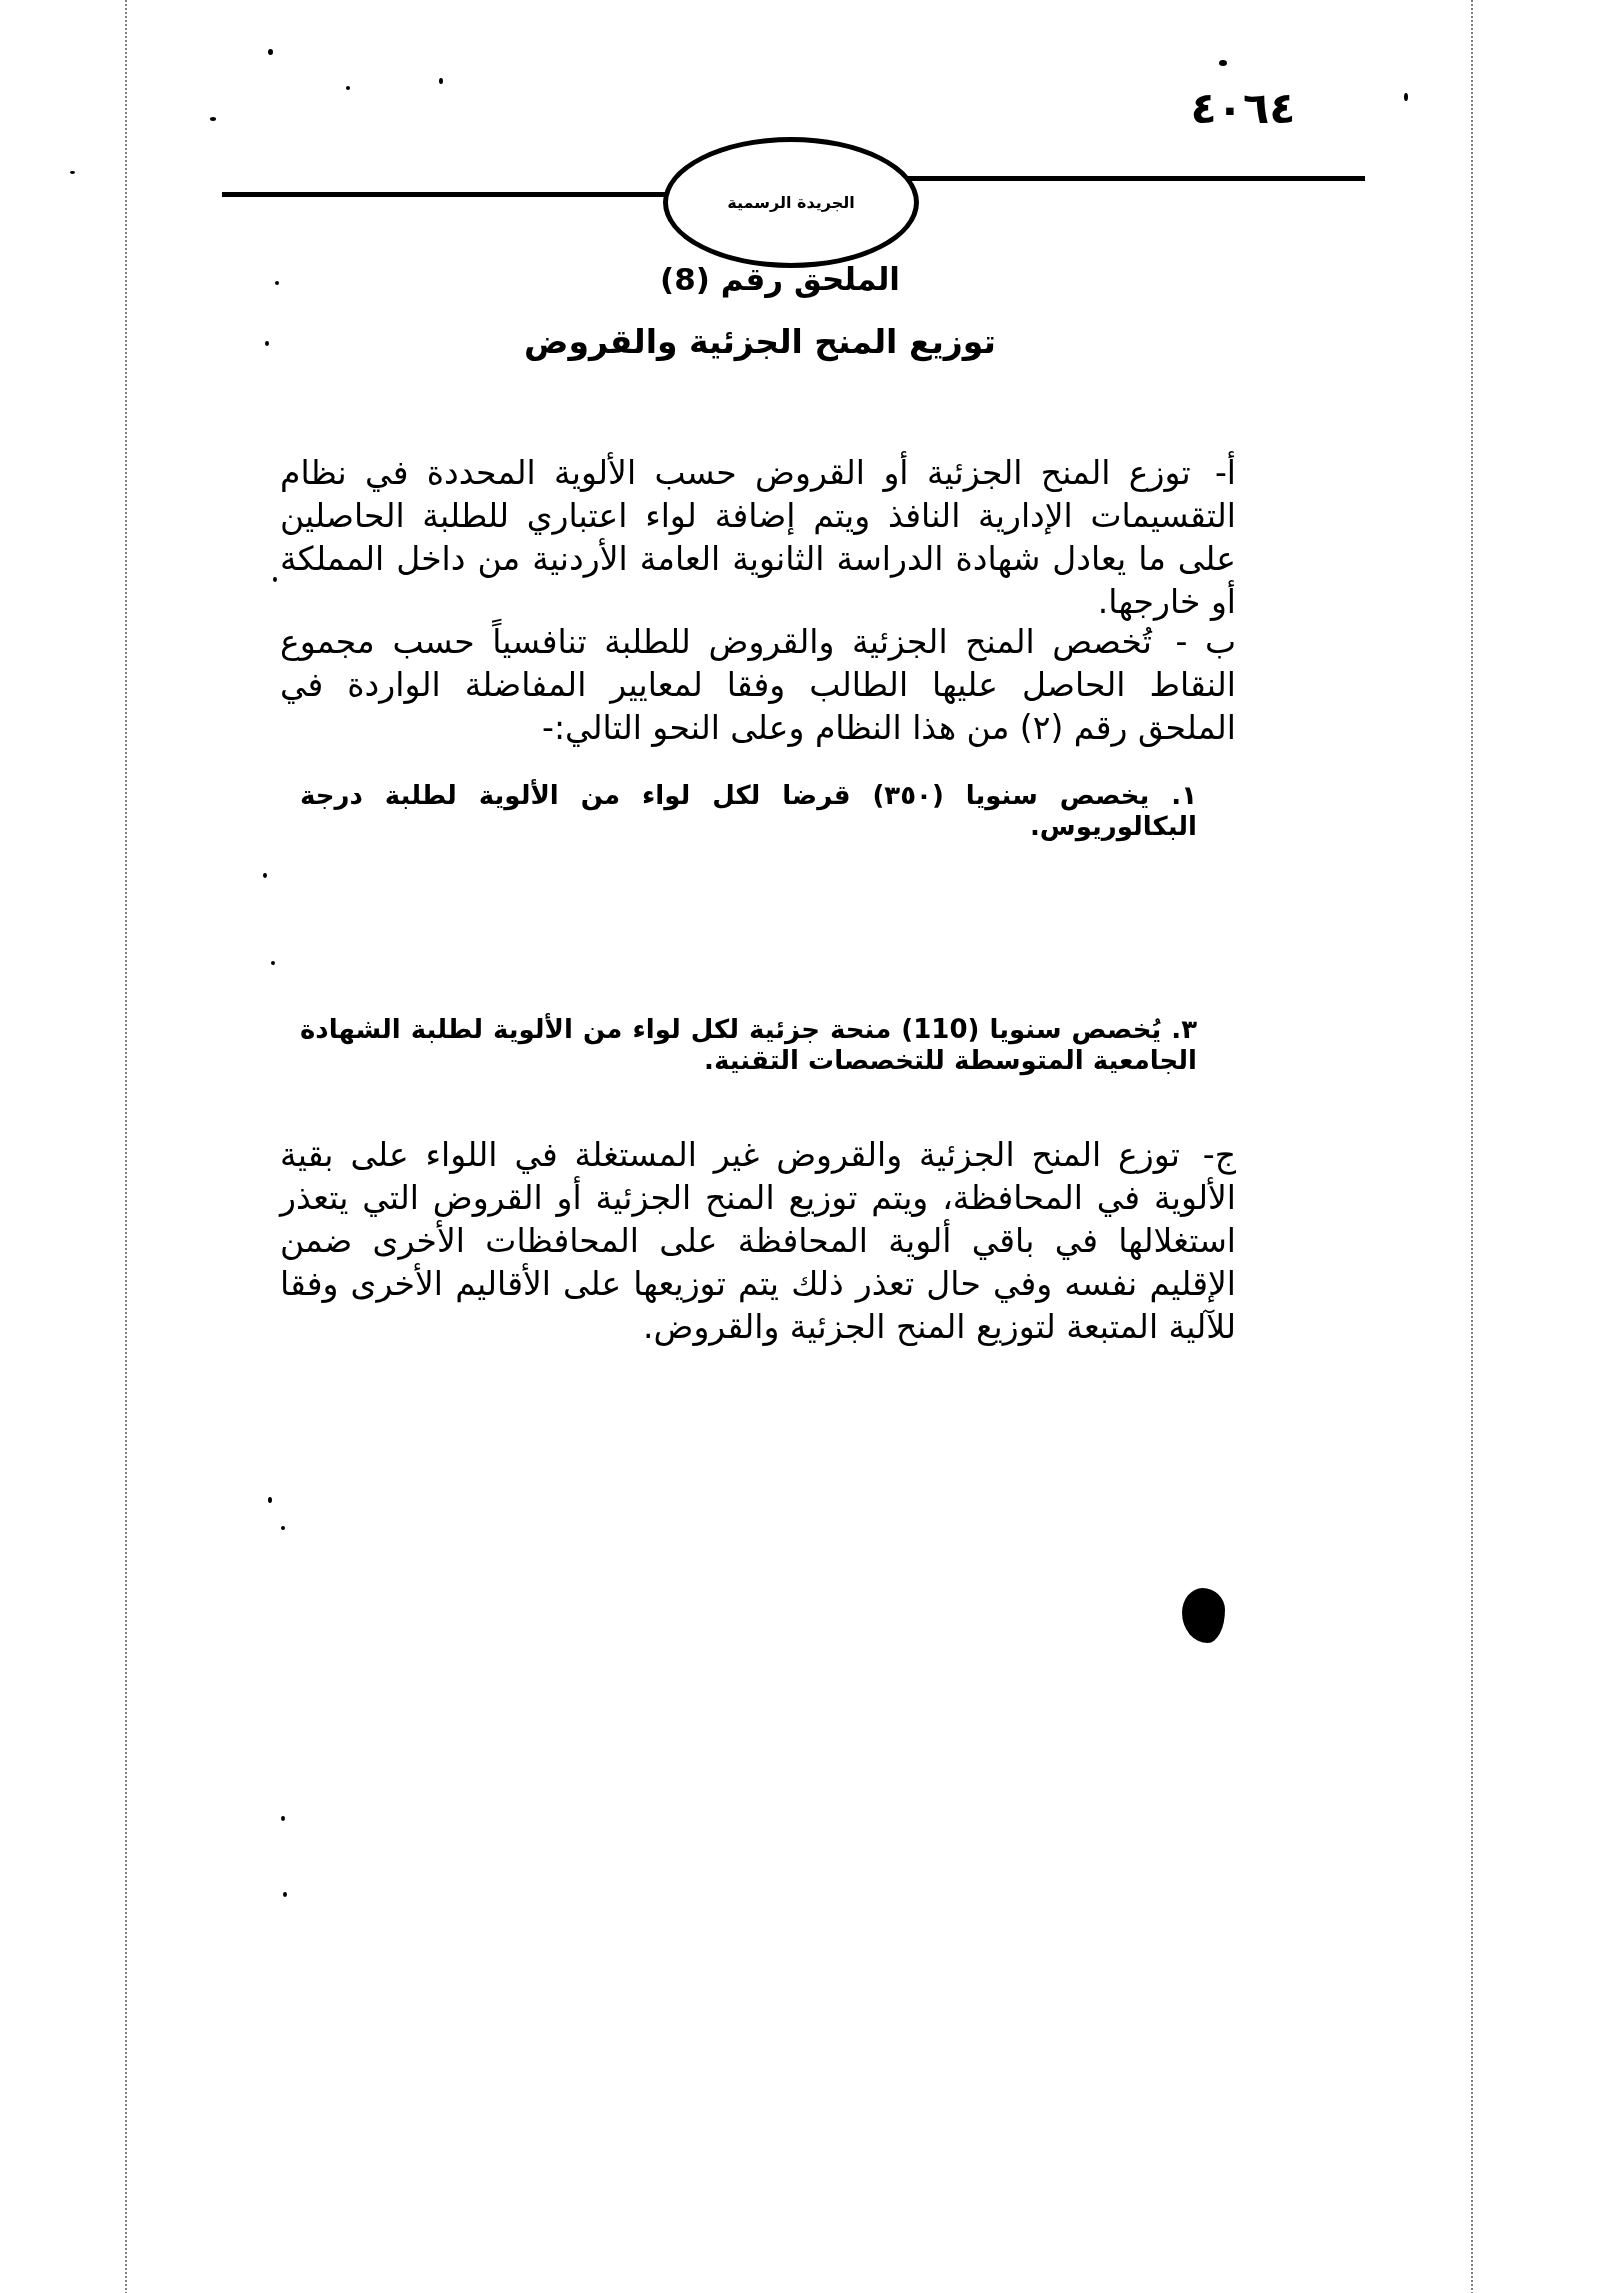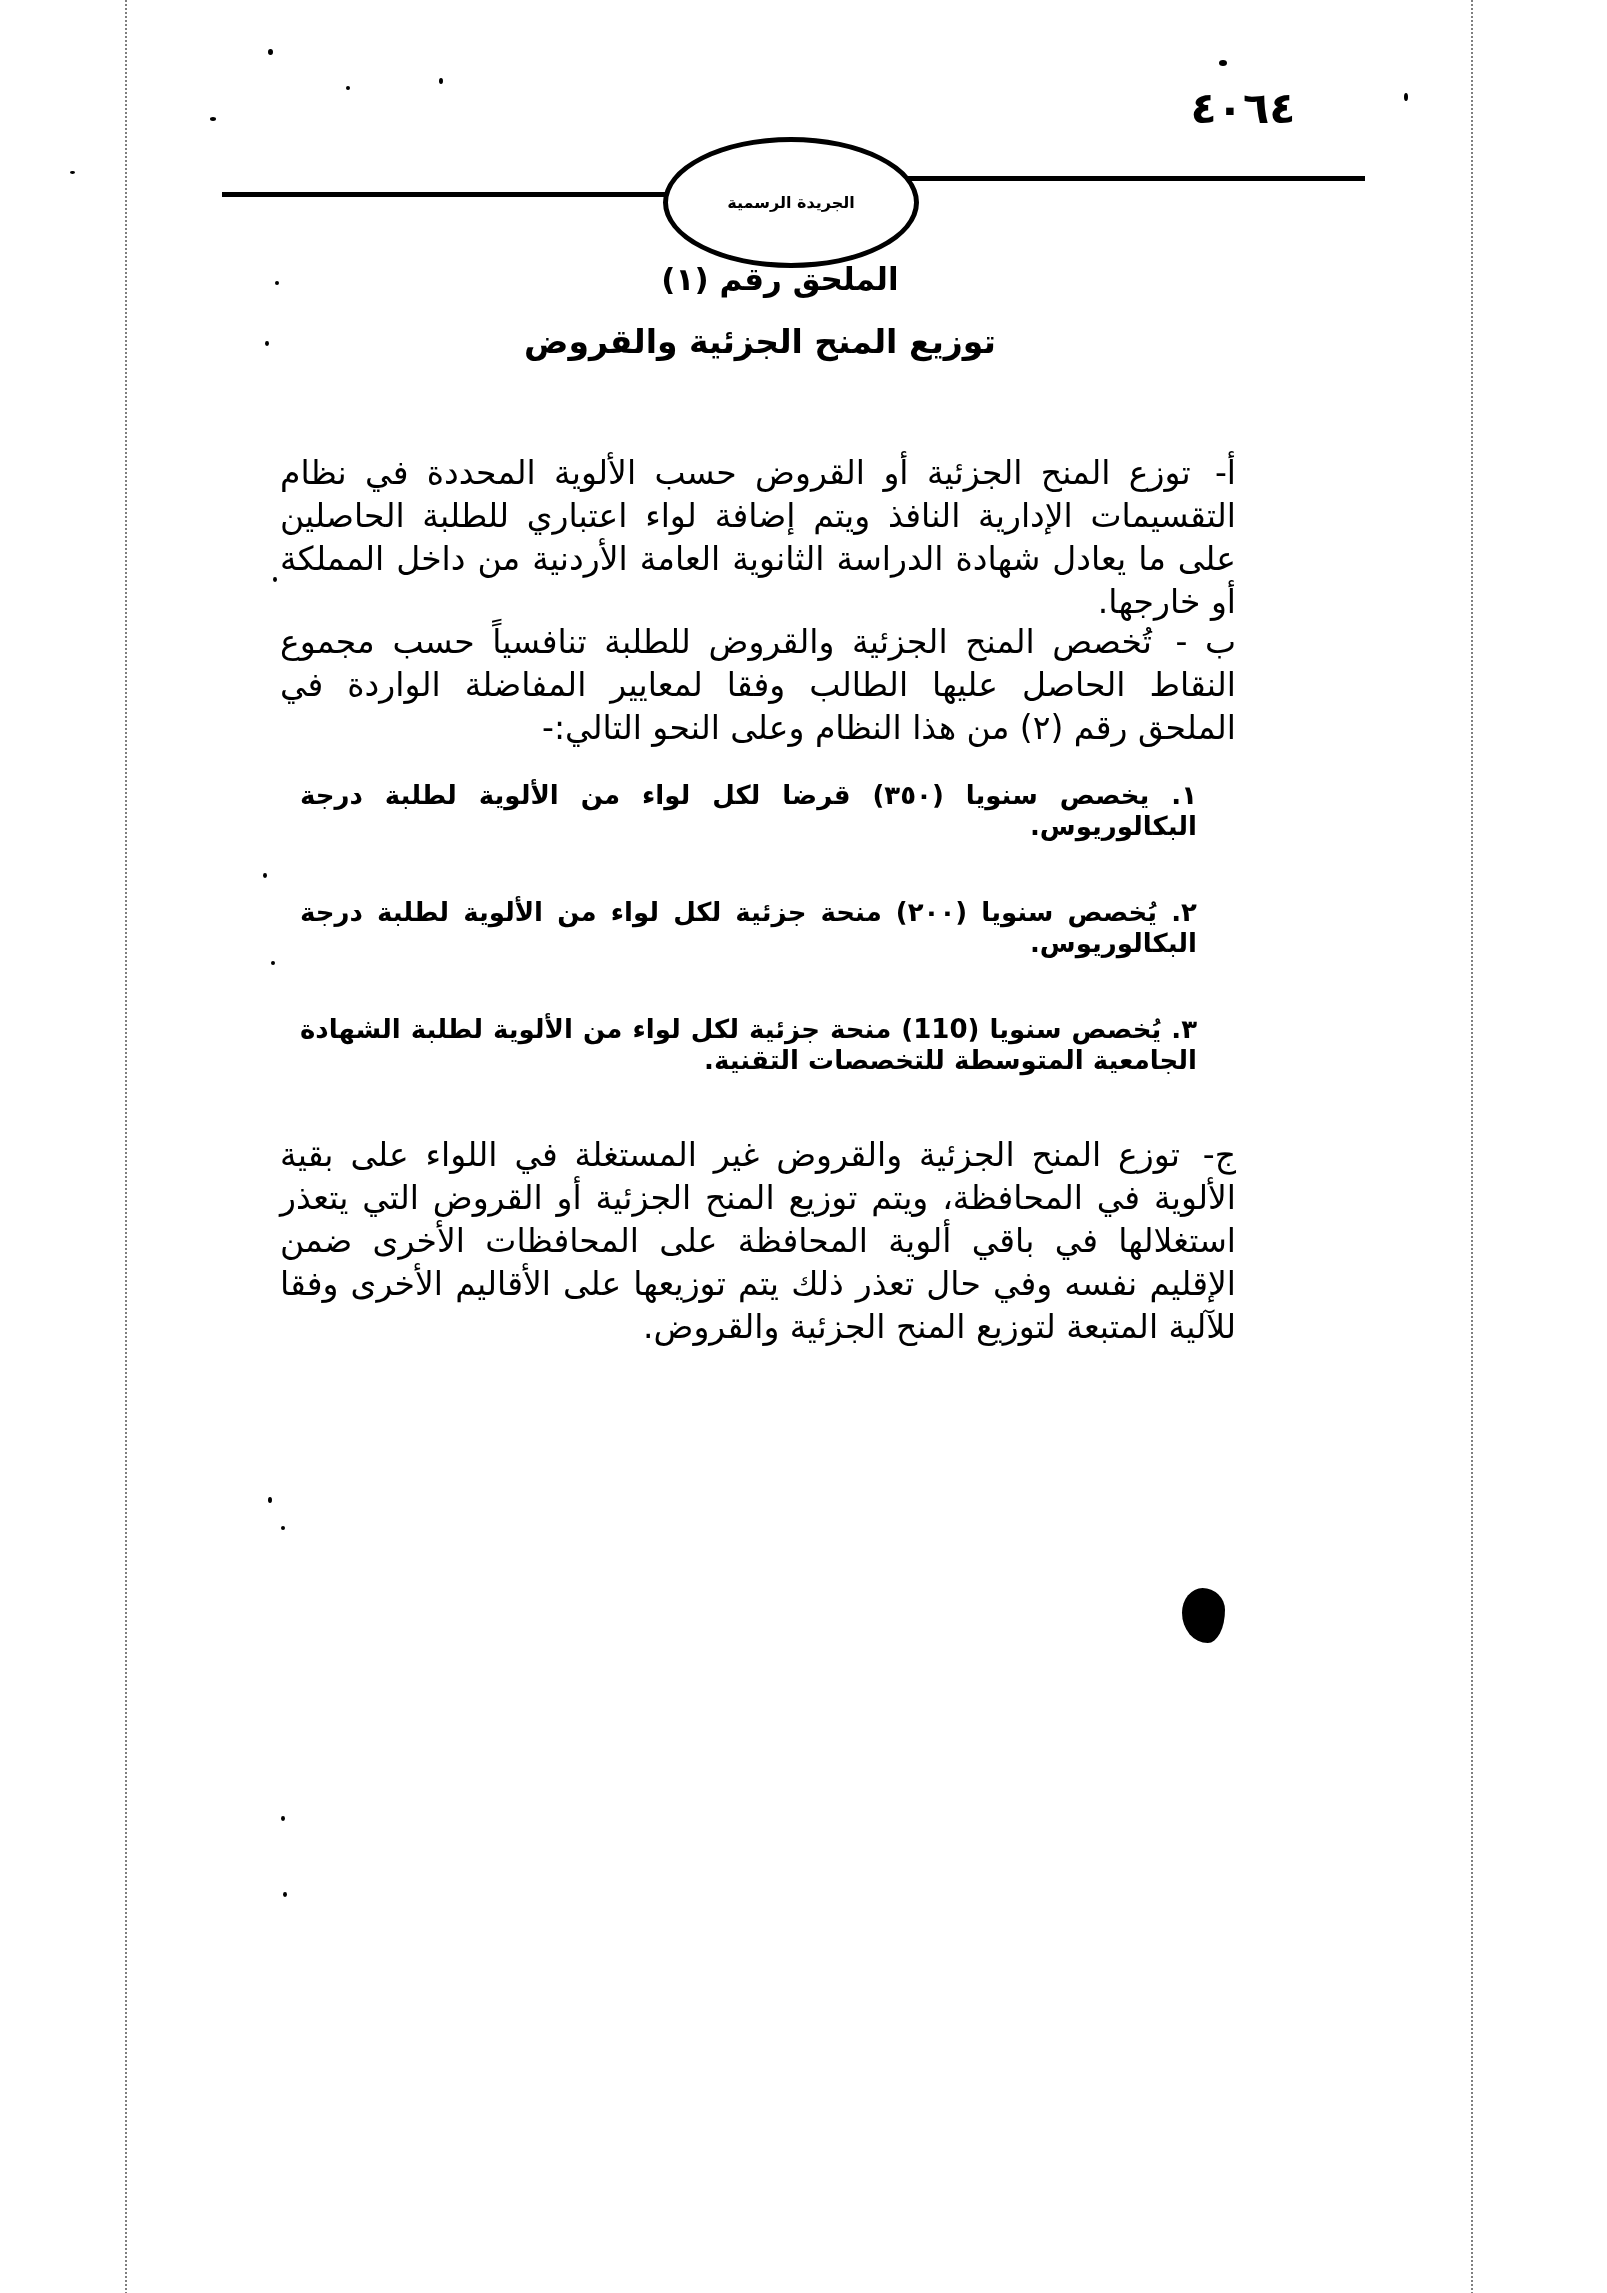--- a/index.html
+++ b/index.html
@@ -155,42 +155,38 @@
   <div class="speck" style="left:283px;top:1892px;width:3.9px;height:4.9px;"></div>
 
   <div class="page-number">٤٠٦٤</div>
 
   <div class="header-rule left-part"></div>
   <div class="header-rule right-part"></div>
   <div class="gazette-oval">
     <span>الجريدة الرسمية</span>
   </div>
 
-  <div class="annex-title">الملحق رقم (١)</div>
+  <div class="annex-title">الملحق رقم (8)</div>
   <div class="annex-subtitle">توزيع المنح الجزئية والقروض</div>
 
   <div class="clause" style="top:451px;">
     <span class="marker">أ-</span>
     <span class="body-text">توزع المنح الجزئية أو القروض حسب الألوية المحددة في نظام التقسيمات الإدارية النافذ ويتم إضافة لواء اعتباري للطلبة الحاصلين على ما يعادل شهادة الدراسة الثانوية العامة الأردنية من داخل المملكة أو خارجها.</span>
   </div>
 
   <div class="clause" style="top:620px;">
     <span class="marker">ب -</span>
     <span class="body-text">تُخصص المنح الجزئية والقروض للطلبة تنافسياً حسب مجموع النقاط الحاصل عليها الطالب وفقا لمعايير المفاضلة الواردة في الملحق رقم (٢) من هذا النظام وعلى النحو التالي:-</span>
   </div>
 
   <div class="sub-item" style="top:780px;">
     <span class="marker">١.</span>
     <span class="body-text">يخصص سنويا (٣٥٠) قرضا لكل لواء من الألوية لطلبة درجة البكالوريوس.</span>
   </div>
 
-  <div class="sub-item" style="top:897px;">
-    <span class="marker">٢.</span>
-    <span class="body-text">يُخصص سنويا (٢٠٠) منحة جزئية لكل لواء من الألوية لطلبة درجة البكالوريوس.</span>
-  </div>
 
   <div class="sub-item" style="top:1014px;">
     <span class="marker">٣.</span>
     <span class="body-text">يُخصص سنويا (110) منحة جزئية لكل لواء من الألوية لطلبة الشهادة الجامعية المتوسطة للتخصصات التقنية.</span>
   </div>
 
   <div class="clause" style="top:1133px;">
     <span class="marker">ج-</span>
     <span class="body-text">توزع المنح الجزئية والقروض غير المستغلة في اللواء على بقية الألوية في المحافظة، ويتم توزيع المنح الجزئية أو القروض التي يتعذر استغلالها في باقي ألوية المحافظة على المحافظات الأخرى ضمن الإقليم نفسه وفي حال تعذر ذلك يتم توزيعها على الأقاليم الأخرى وفقا للآلية المتبعة لتوزيع المنح الجزئية والقروض.</span>
   </div>

